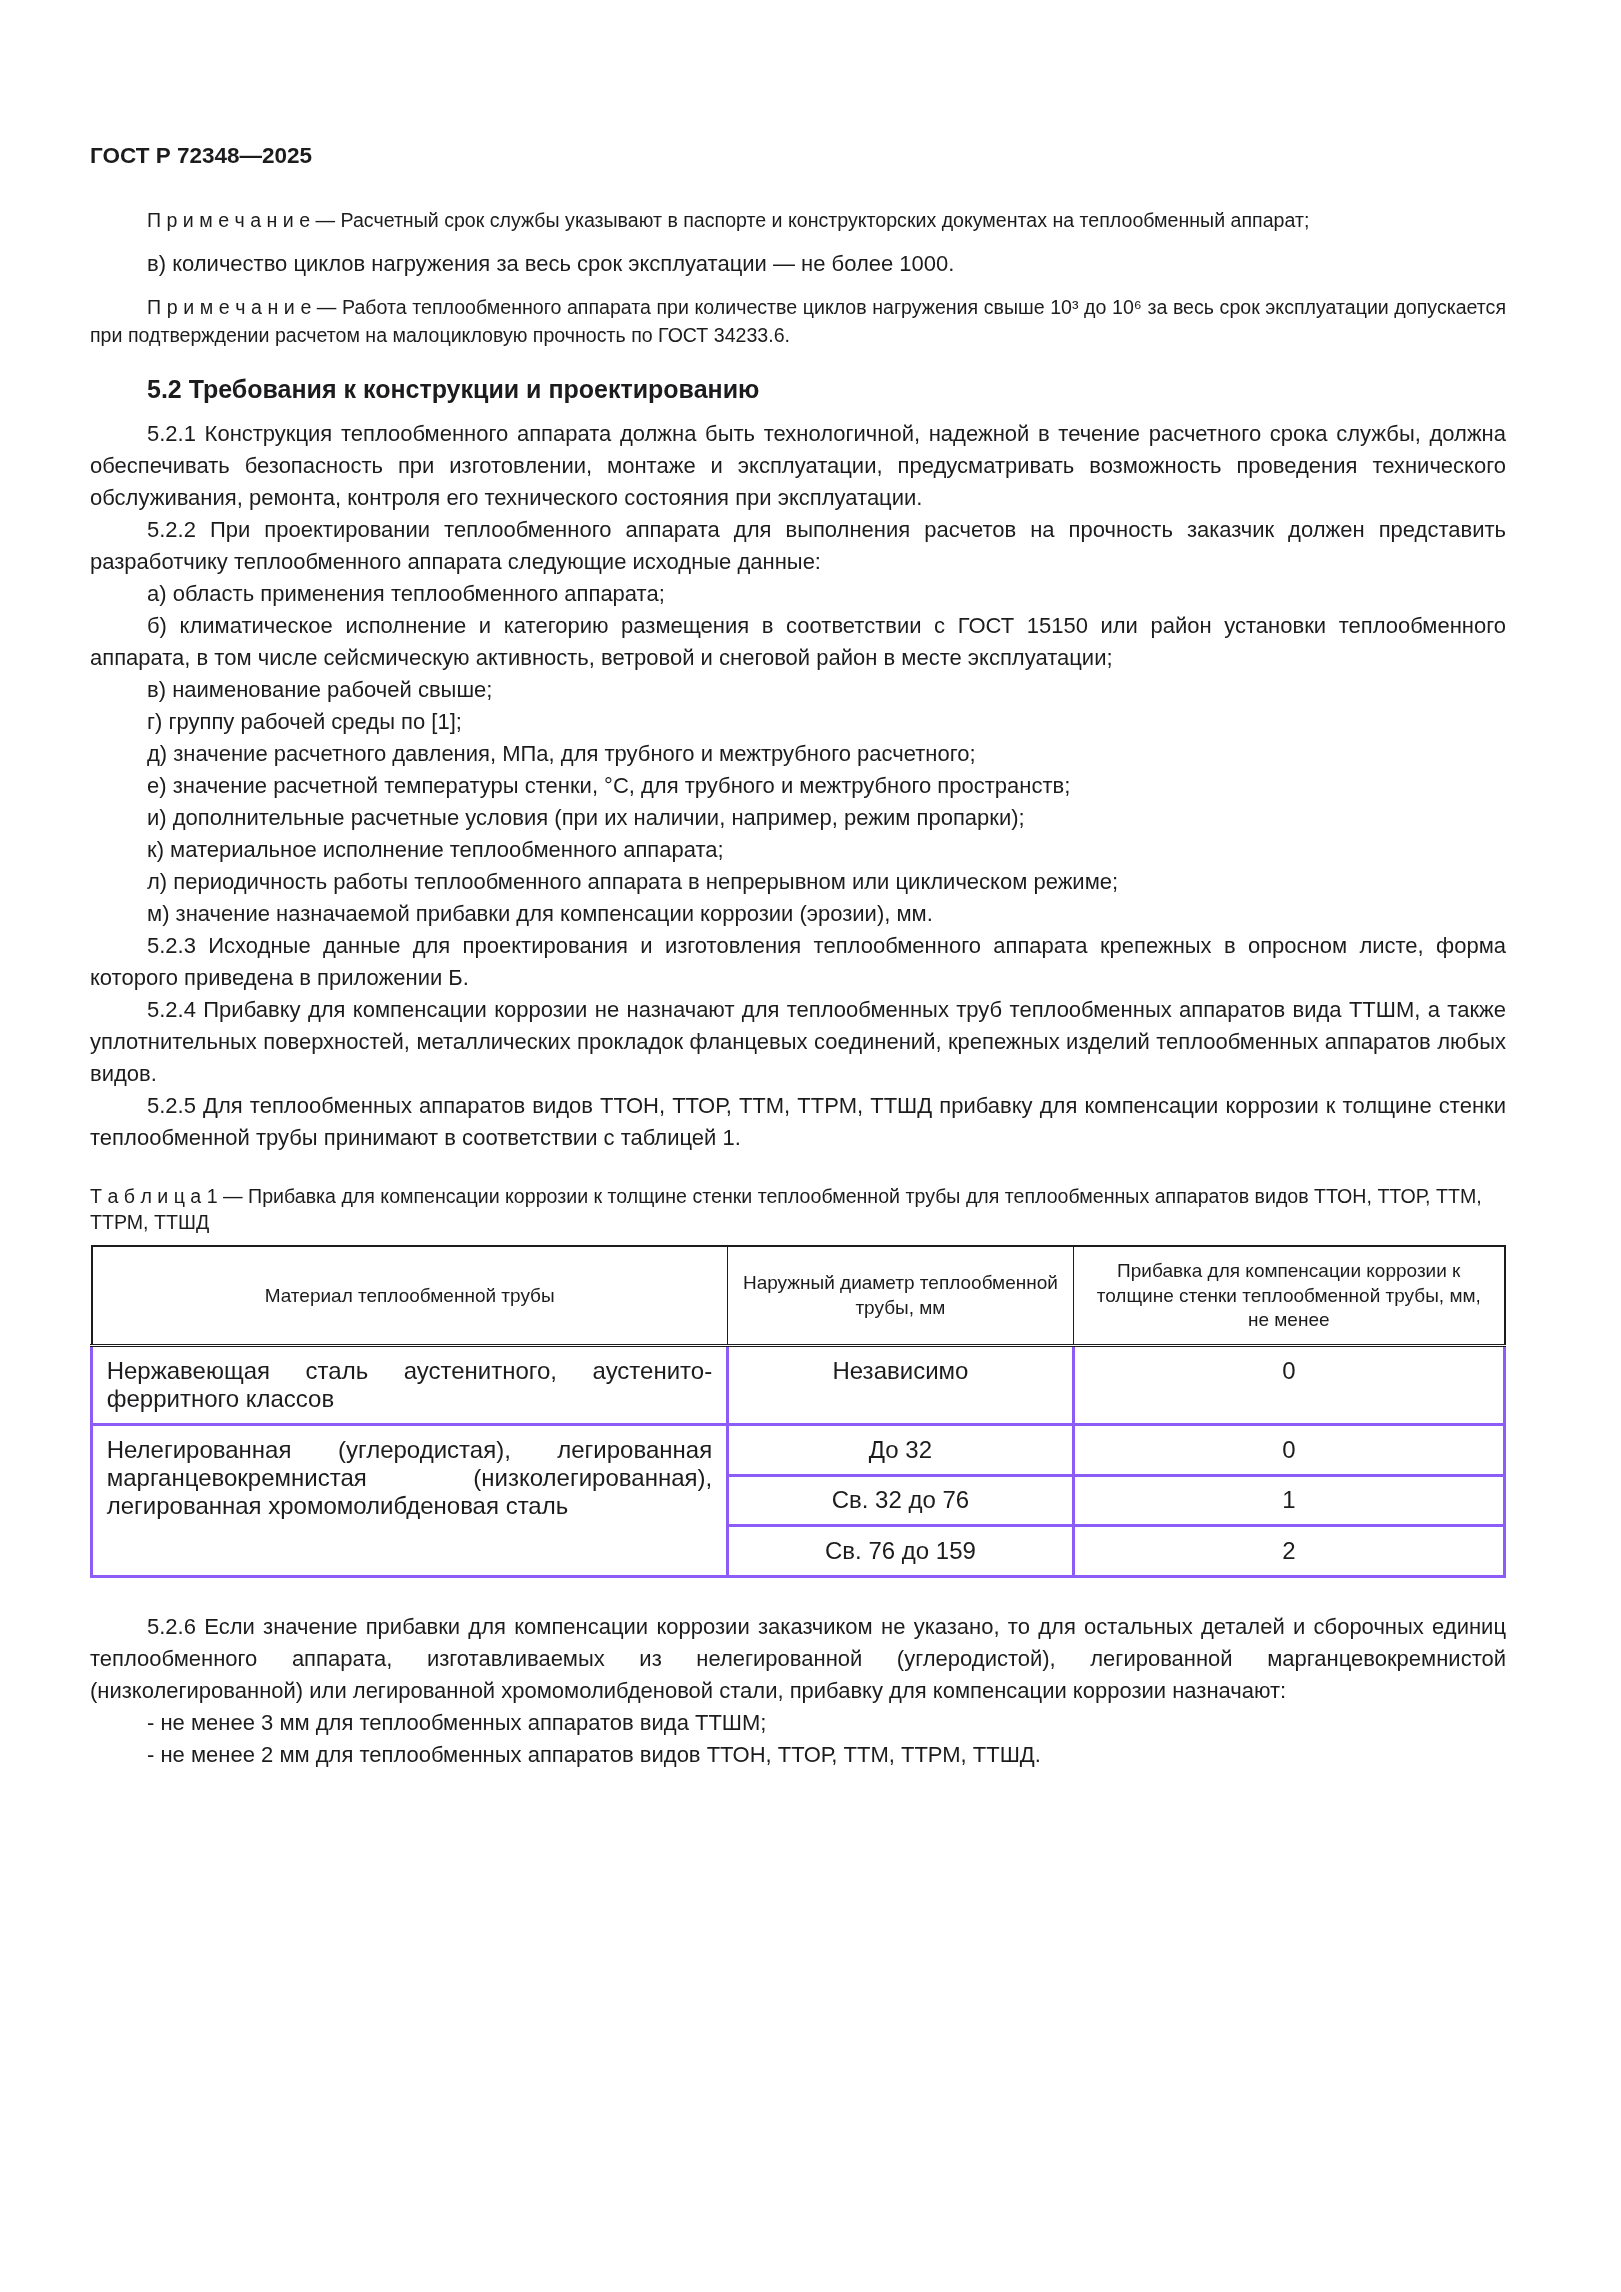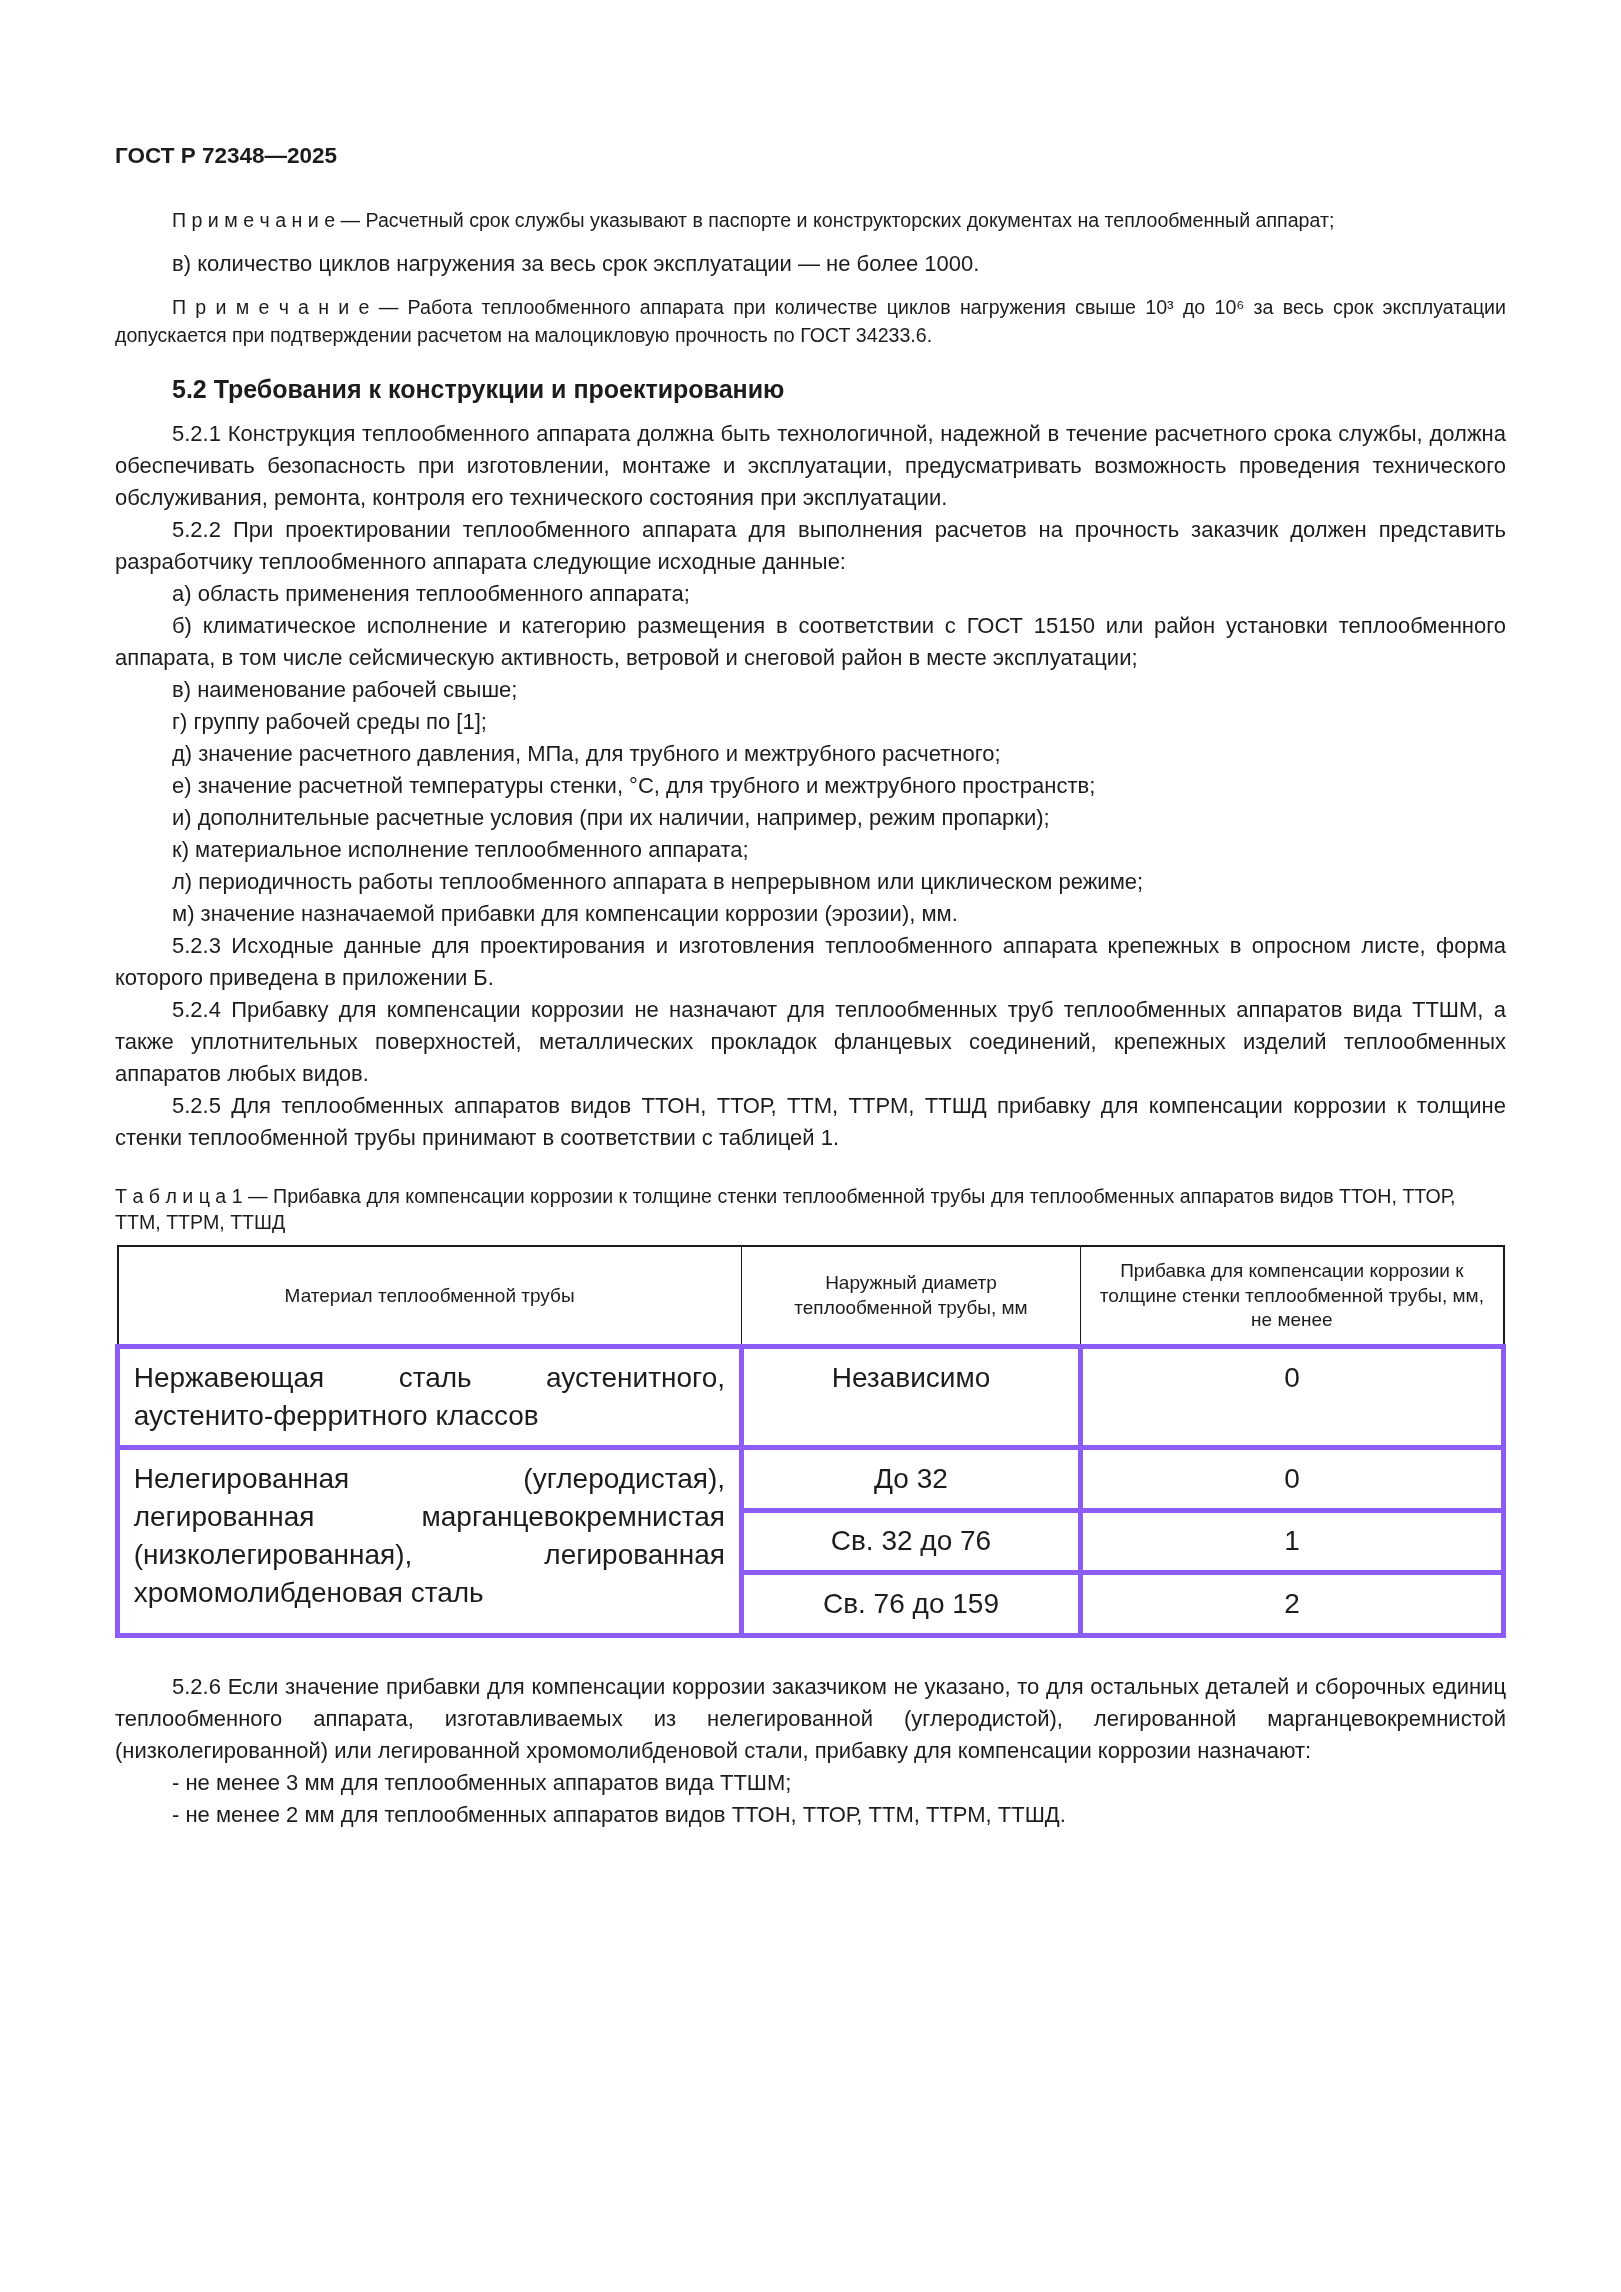--- a/index.html
+++ b/index.html
@@ -5,21 +5,21 @@
   html, body { margin: 0; padding: 0; }
   body {
     width: 1621px; height: 2293px;
     background: #ffffff;
     font-family: "Liberation Sans", sans-serif;
     color: #1c1c1e;
   }
   .page {
     position: relative;
     width: 1621px; height: 1961px;
-    padding: 143px 115px 0 115px;
+    padding: 143px 115px 0 90px;
     box-sizing: border-box;
     overflow: hidden;
   }
   .doc-header {
     font-size: 22.5px; font-weight: bold;
     margin: 0 0 37px 0;
   }
   .body-p {
     font-size: 22px; line-height: 32px;
     text-align: justify;
@@ -51,22 +51,22 @@
   .gost-table th {
     font-size: 19px; line-height: 24.5px;
     font-weight: normal;
     text-align: center;
     vertical-align: middle;
     border: 1px solid #1c1c1e;
     border-bottom: 3.9px double #1c1c1e;
     padding: 11.8px 13.7px;
   }
   .gost-table td {
-    font-size: 28px; line-height: 38px;
-    border: 5px solid #8b5cf6;
+    font-size: 24px; line-height: 28px;
+    border: 3px solid #8b5cf6;
     padding: 9.8px 13.7px;
   }
   .cell-material { text-align: justify; vertical-align: top; }
   .cell-center { text-align: center; vertical-align: top; }
   .after-table { margin-top: 33px; }
   .page-number {
     position: absolute;
     left: 193px; top: 2056px;
     font-size: 21.6px;
   }

